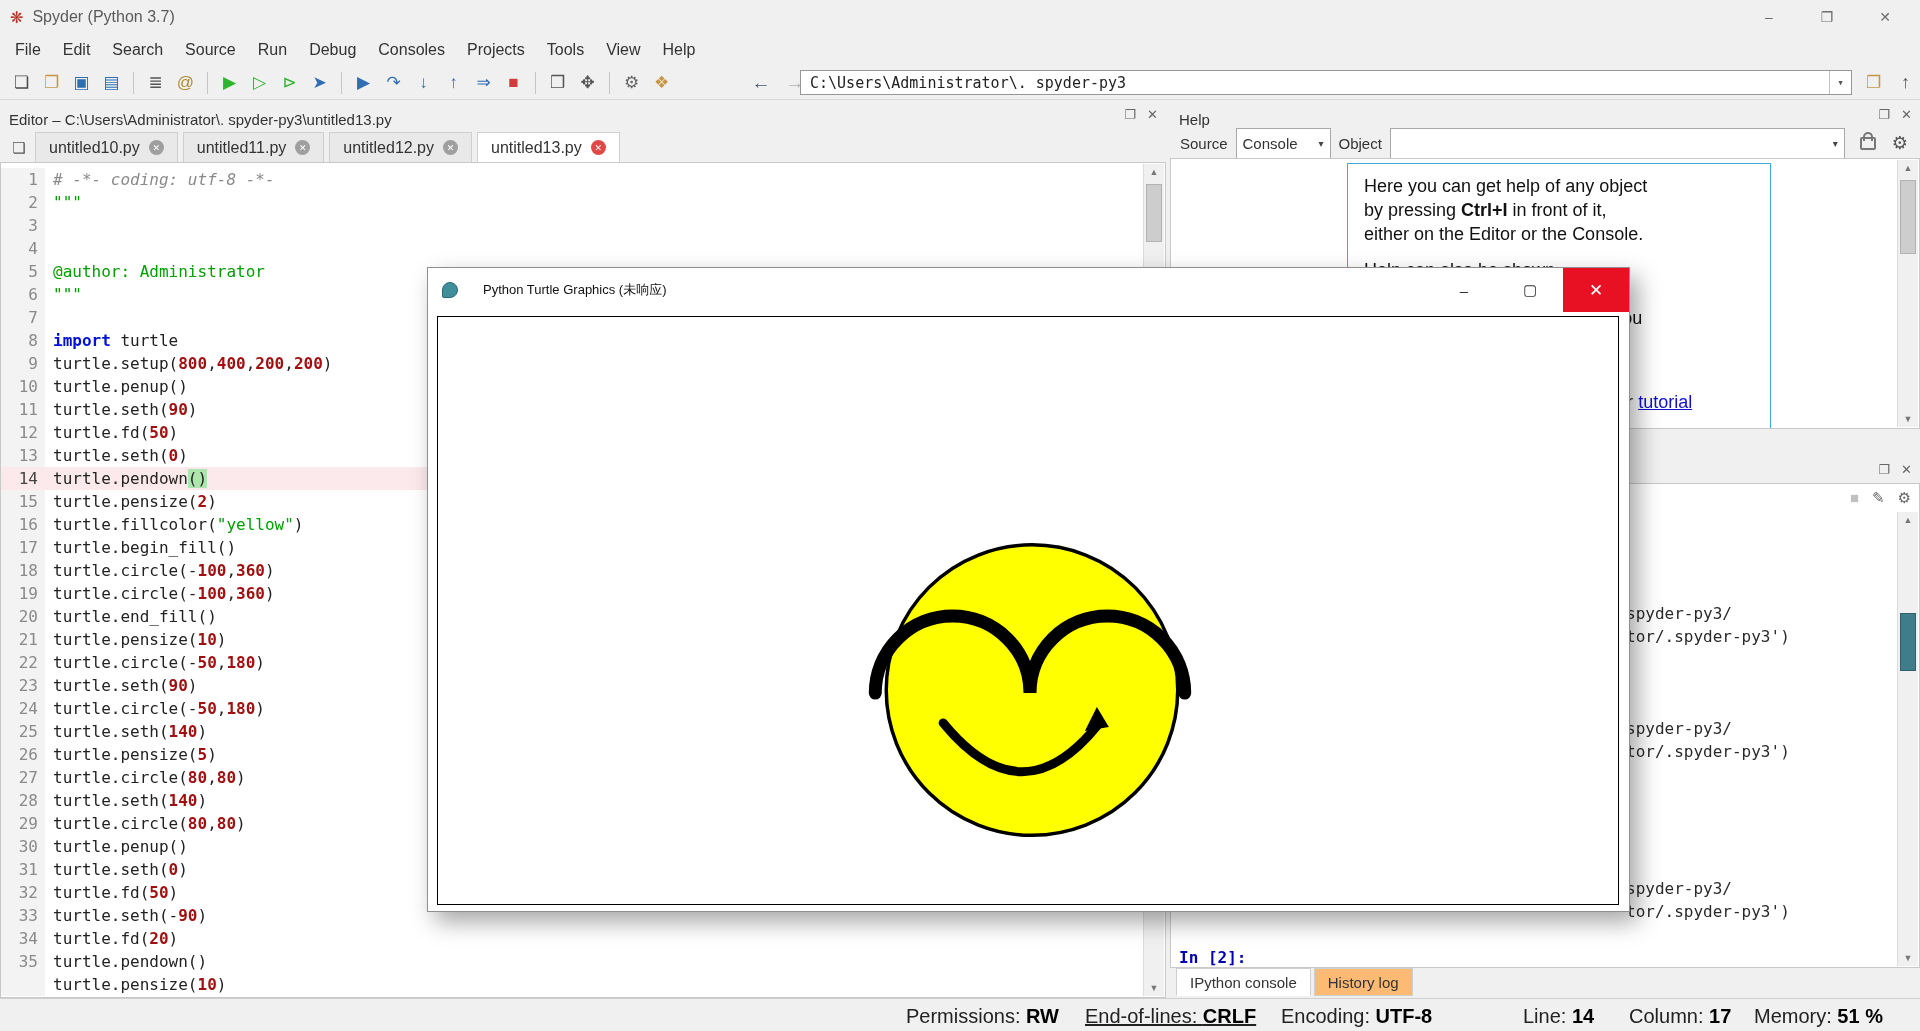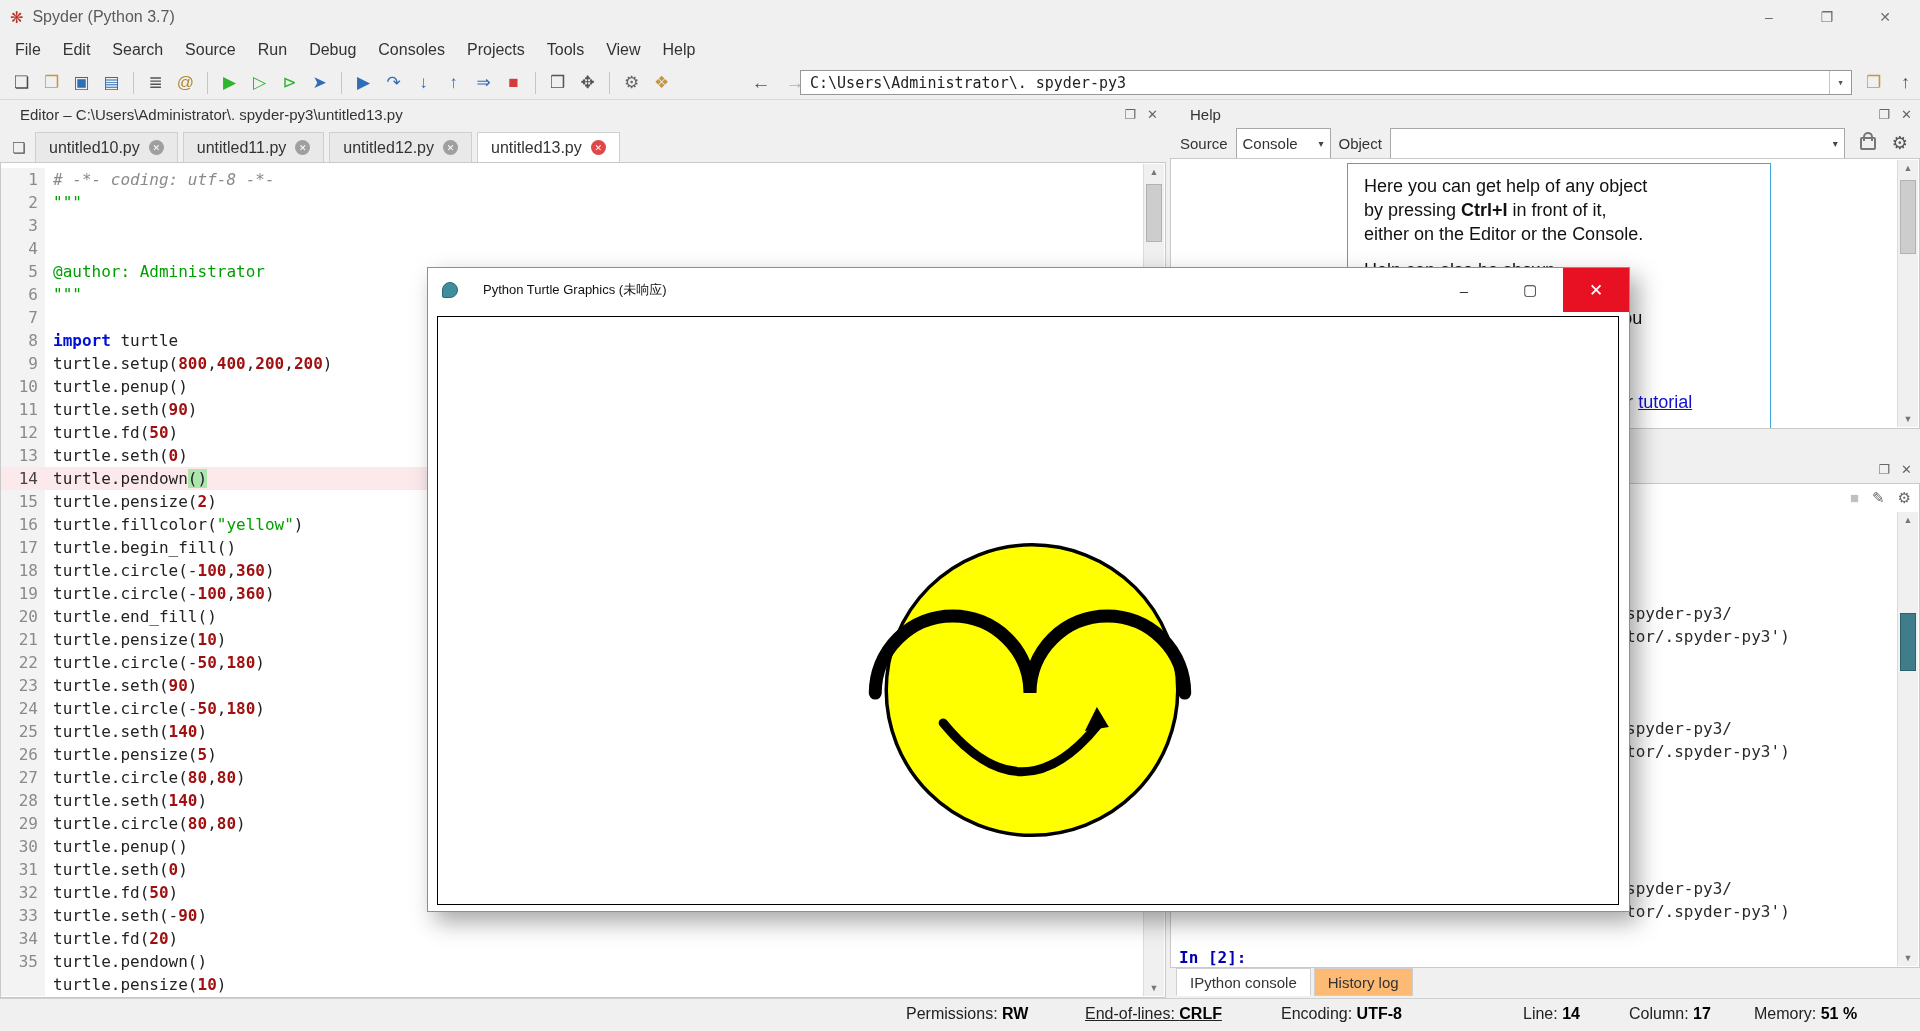--- a/index.html
+++ b/index.html
@@ -25,21 +25,21 @@
   .nav-btn{position:absolute;top:3px;width:28px;height:27px;display:flex;align-items:center;justify-content:center;font-size:19px;}
   .nav-back{left:747px;color:#3b566e;}
   .nav-fwd{left:781px;color:#b0b0b0;}
   .addr{position:absolute;left:800px;top:4px;width:1052px;height:25px;background:#fff;border:1px solid #979797;box-sizing:border-box;display:flex;align-items:center;font-family:"DejaVu Sans Mono",monospace;font-size:15px;color:#222;padding-left:9px;}
   .addr-arrow{margin-left:auto;width:21px;height:100%;display:flex;align-items:center;justify-content:center;border-left:1px solid #c4c4c4;color:#555;font-size:11px;}
   .toolbar-right{position:absolute;left:1860px;top:3px;display:flex;gap:5px;}
   .toolbar-right .tbtn.folder{color:#c79645;}
   .toolbar-right .tbtn.up{color:#555;font-size:18px;}
 
   
-  .pane-header{height:28px;display:flex;align-items:center;padding:0 20px;color:#333;font-size:15px;position:relative;}
+  .pane-header{height:28px;display:flex;align-items:flex-end;padding:0 9px;color:#333;font-size:15px;position:relative;}
   .hdr-icons{position:absolute;right:8px;top:0;height:100%;display:flex;align-items:center;gap:11px;color:#666;font-size:13px;}
 
   
   .editor-pane{position:absolute;left:0;top:100px;width:1166px;bottom:33px;}
   .tabbar{position:absolute;top:28px;left:0;right:0;height:34px;display:flex;align-items:flex-end;padding-left:3px;box-sizing:border-box;}
   .tab-browse{width:32px;height:29px;display:flex;align-items:center;justify-content:center;color:#555;font-size:15px;}
   .tab{height:29px;display:flex;align-items:center;gap:9px;padding:0 13px;font-size:16px;color:#333;background:#e9e9e9;border:1px solid #cfcfcf;border-bottom:none;margin-right:5px;}
   .tab.active{background:#fff;}
   .tab-close{width:15px;height:15px;border-radius:50%;background:#9f9f9f;color:#fff;font-size:9px;display:flex;align-items:center;justify-content:center;}
   .tab.active .tab-close{background:#e04848;}
@@ -108,21 +108,21 @@
   .turtle-titlebar{height:44px;display:flex;align-items:center;position:relative;background:#fff;}
   .turtle-icon{margin-left:14px;width:14px;height:14px;border-radius:50% 50% 50% 2px;background:#3e8f9b;border:1px solid #2a6a74;}
   .turtle-title{margin-left:25px;font-size:13px;color:#111;}
   .turtle-controls{position:absolute;right:0;top:0;height:100%;display:flex;}
   .t-btn{width:66px;height:100%;display:flex;align-items:center;justify-content:center;font-size:15px;color:#333;}
   .t-close{background:#e81123;color:#fff;font-size:17px;}
   .turtle-canvas{position:absolute;left:9px;right:10px;top:48px;bottom:6px;border:1px solid #000;background:#fff;}
   .turtle-canvas svg{position:absolute;inset:0;width:100%;height:100%;}
 
   
-  .statusbar{position:absolute;left:0;bottom:0;width:100%;height:33px;background:#f0f0f0;border-top:1px solid #cfcfcf;box-sizing:border-box;font-size:16px;margin-top:24px;}
+  .statusbar{position:absolute;left:0;bottom:0;width:100%;height:33px;background:#f0f0f0;border-top:1px solid #cfcfcf;box-sizing:border-box;font-size:20px;margin-top:24px;}
   .sb-item{position:absolute;top:6px;color:#222;white-space:pre;}
   .sb-item b{color:#000;}
   .sb-item:nth-child(1){left:906px;}
   .sb-item:nth-child(2){left:1085px;text-decoration:underline;}
   .sb-item:nth-child(3){left:1281px;}
   .sb-item:nth-child(4){left:1523px;}
   .sb-item:nth-child(5){left:1629px;}
   .sb-item:nth-child(6){left:1754px;}
 </style>
 </head>

